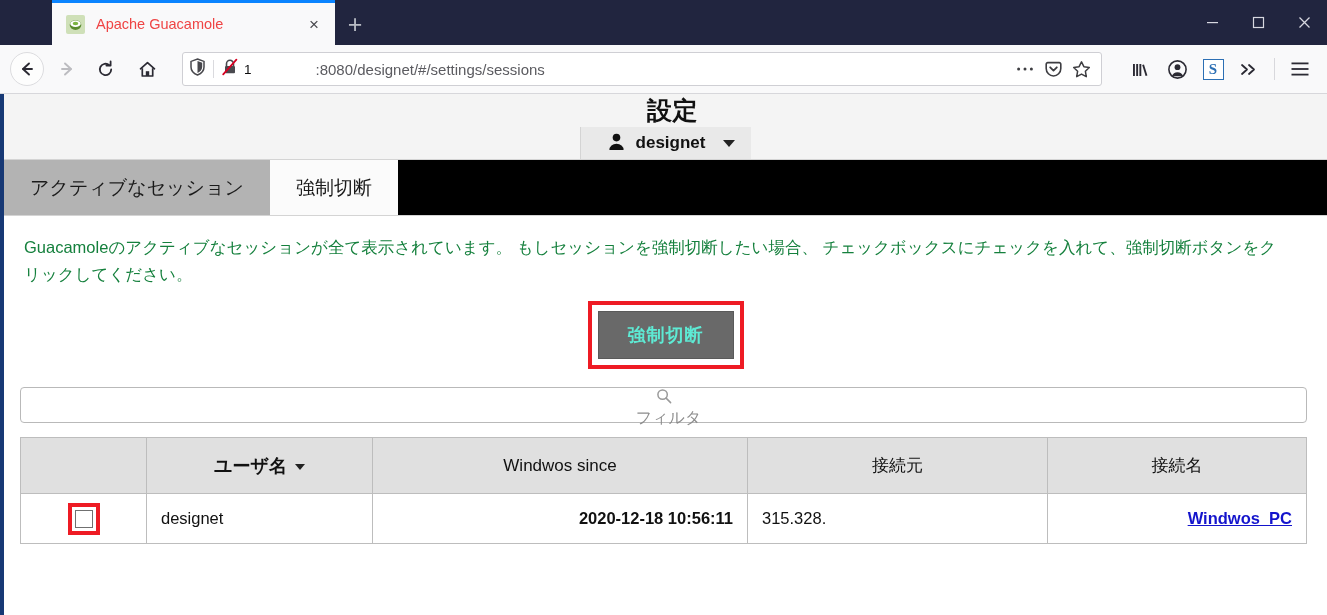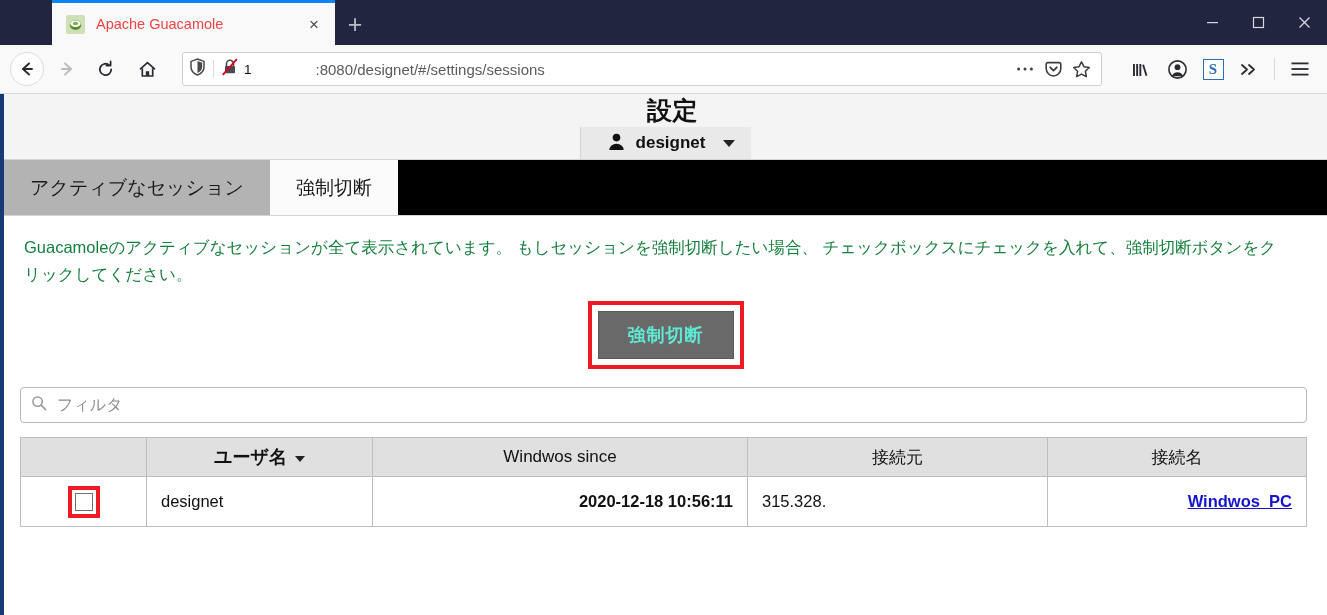--- a/index.html
+++ b/index.html
@@ -141,28 +141,28 @@
   .annot-red { border: 4px solid #ee1b24; background: #ffffff; padding: 6px; }
   .disconnect-btn {
     background: #696969; color: #5eead4; border: 1px solid #5a5a5a;
     font-size: 18px; font-weight: bold; padding: 11px 29px;
     letter-spacing: 1px; font-family: "Liberation Sans", sans-serif;
   }
 
   .filterwrap { padding: 18px 20px 0 16px; }
   .filterbox {
     height: 36px; border: 1px solid #b9b9b9; border-radius: 4px;
-    background: #fff; display: flex; align-items: center; padding: 0 10px;
+    background: #fff; display: flex; align-items: center; padding: 0 10px; flex-direction: column;
   }
   .filter-ph { font-size: 16px; color: #8d8d8d; margin-left: 10px; }
 
   .tblwrap { padding: 14px 20px 0 16px; }
   table { width: 100%; border-collapse: collapse; table-layout: fixed; }
   th {
-    background: #e0e0e0; border: 1px solid #bdbdbd; height: 39px;
+    background: #e0e0e0; border: 1px solid #bdbdbd; height: 56px;
     font-size: 17px; font-weight: normal; color: #111; text-align: center;
     padding: 0 16px;
   }
   th.sorted { font-weight: bold; font-size: 18px; }
   .sort-caret {
     display: inline-block; width: 0; height: 0; margin-left: 8px;
     border-left: 5px solid transparent; border-right: 5px solid transparent;
     border-top: 6px solid #222; vertical-align: middle;
   }
   td {

